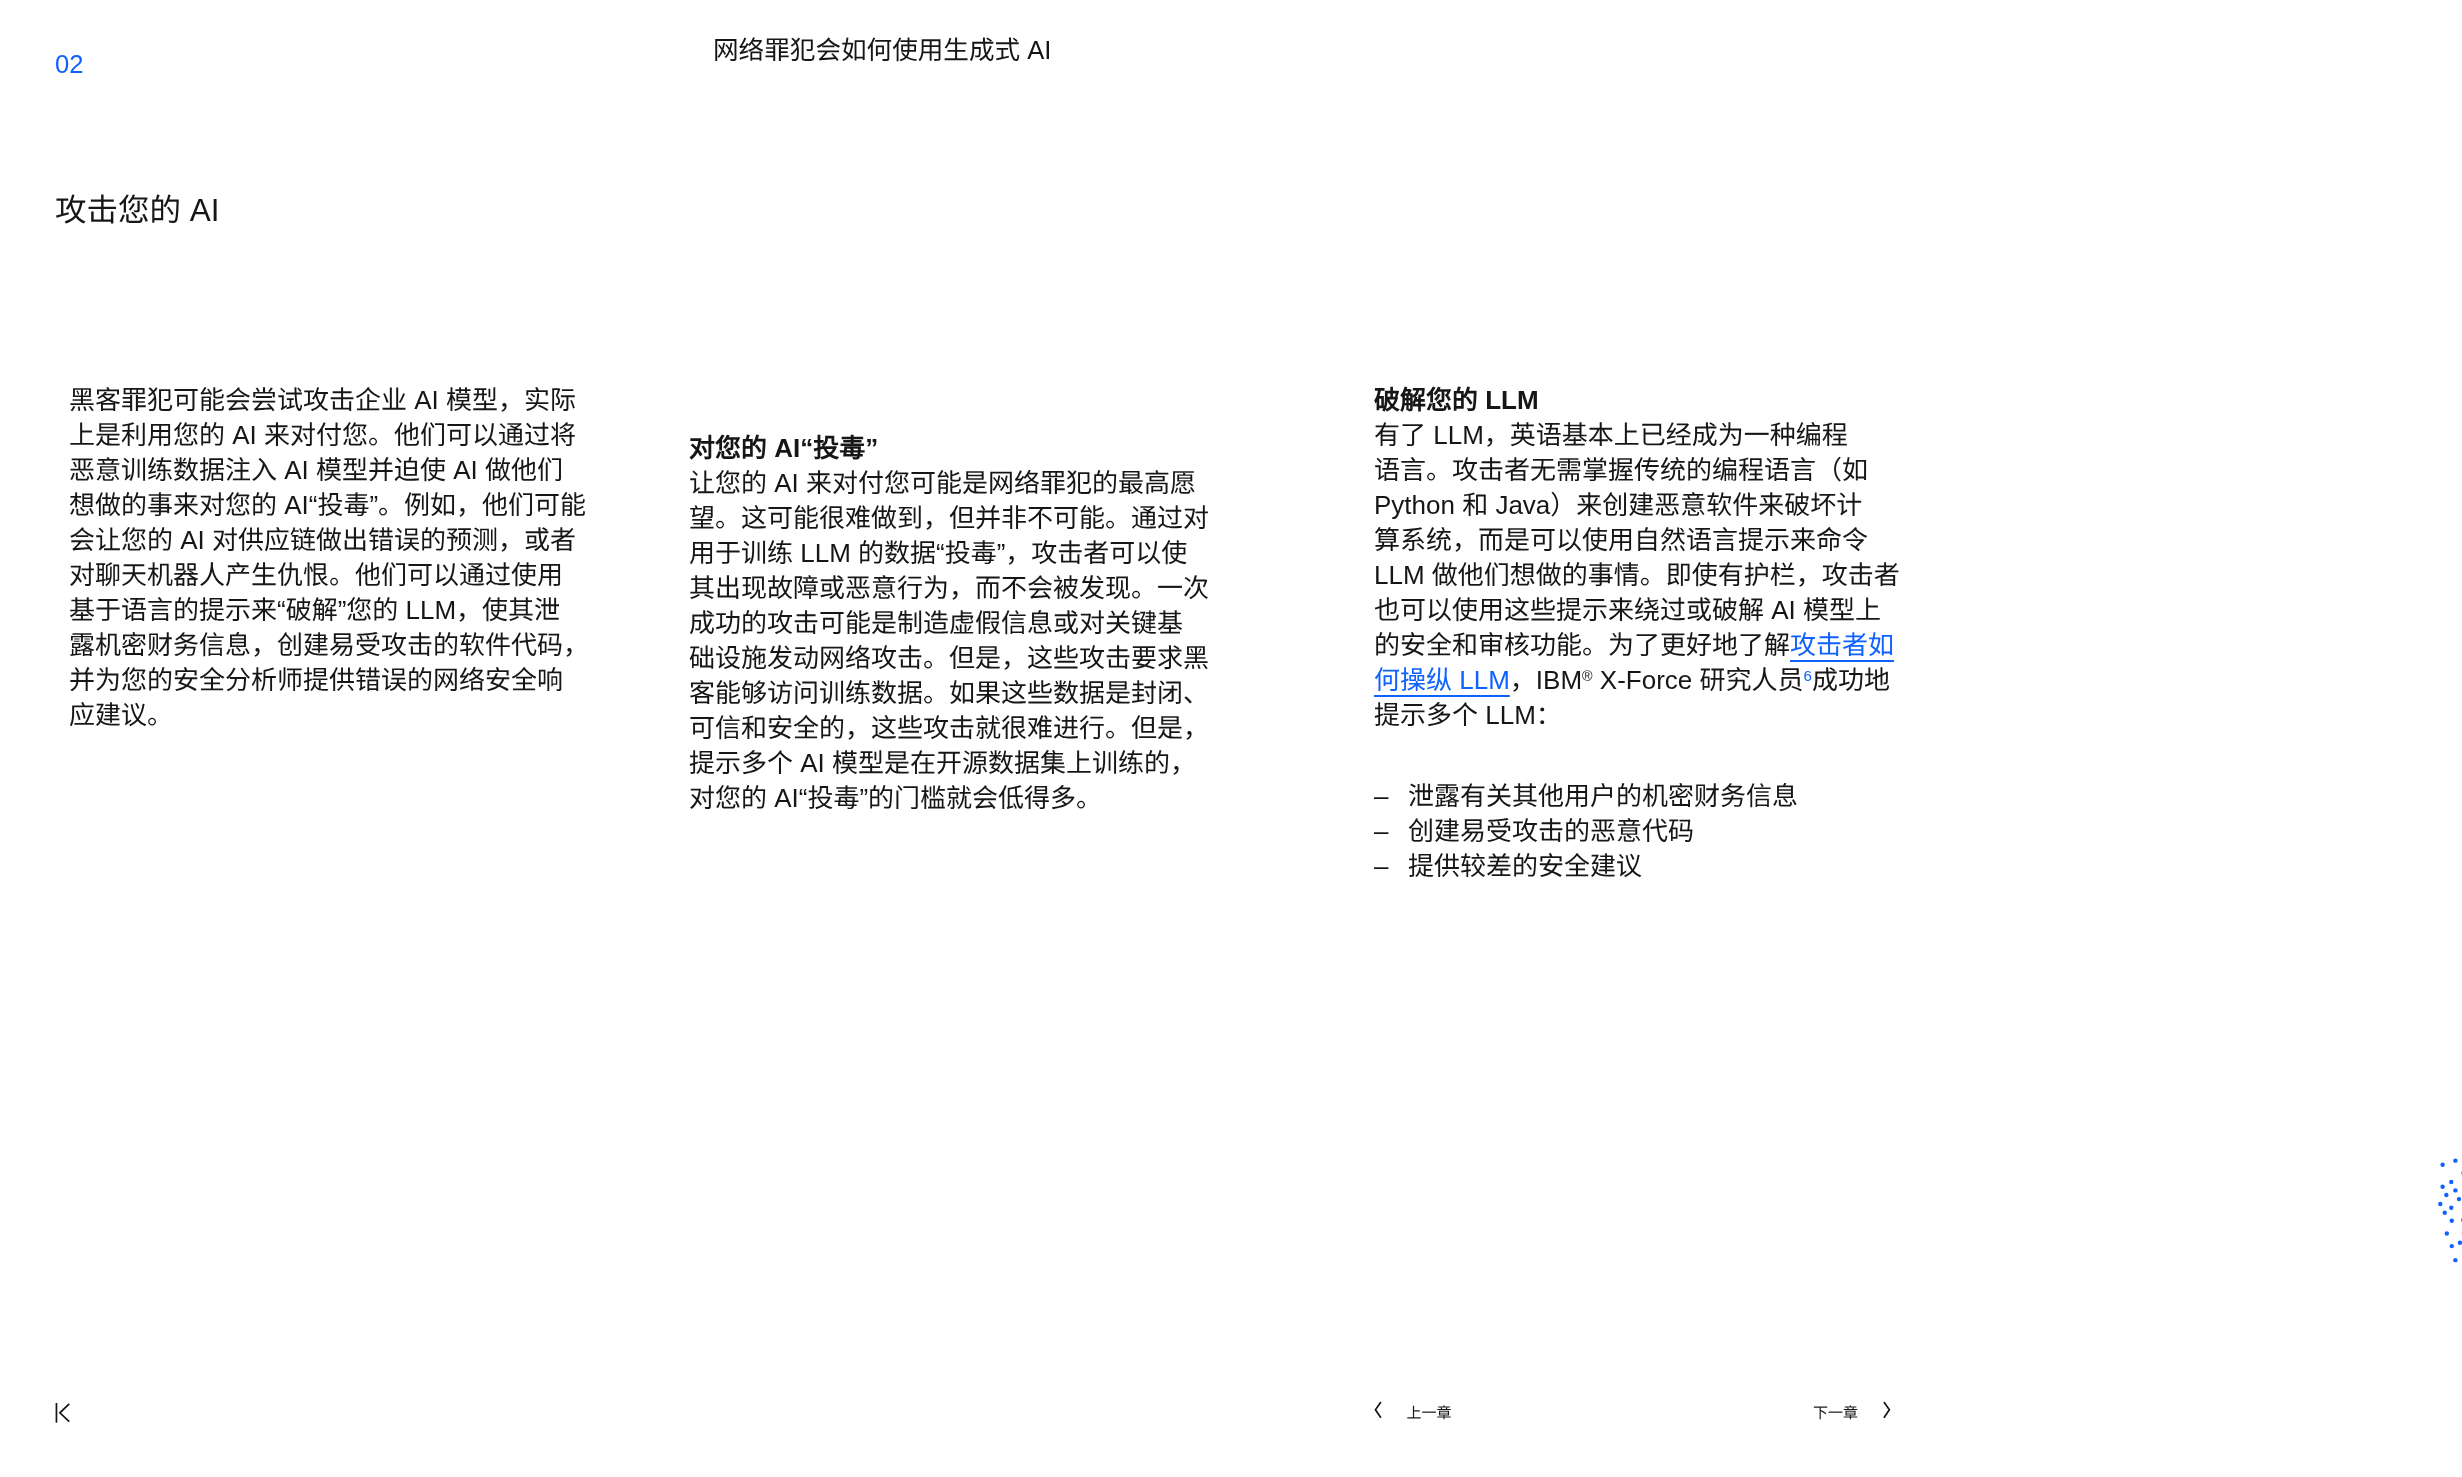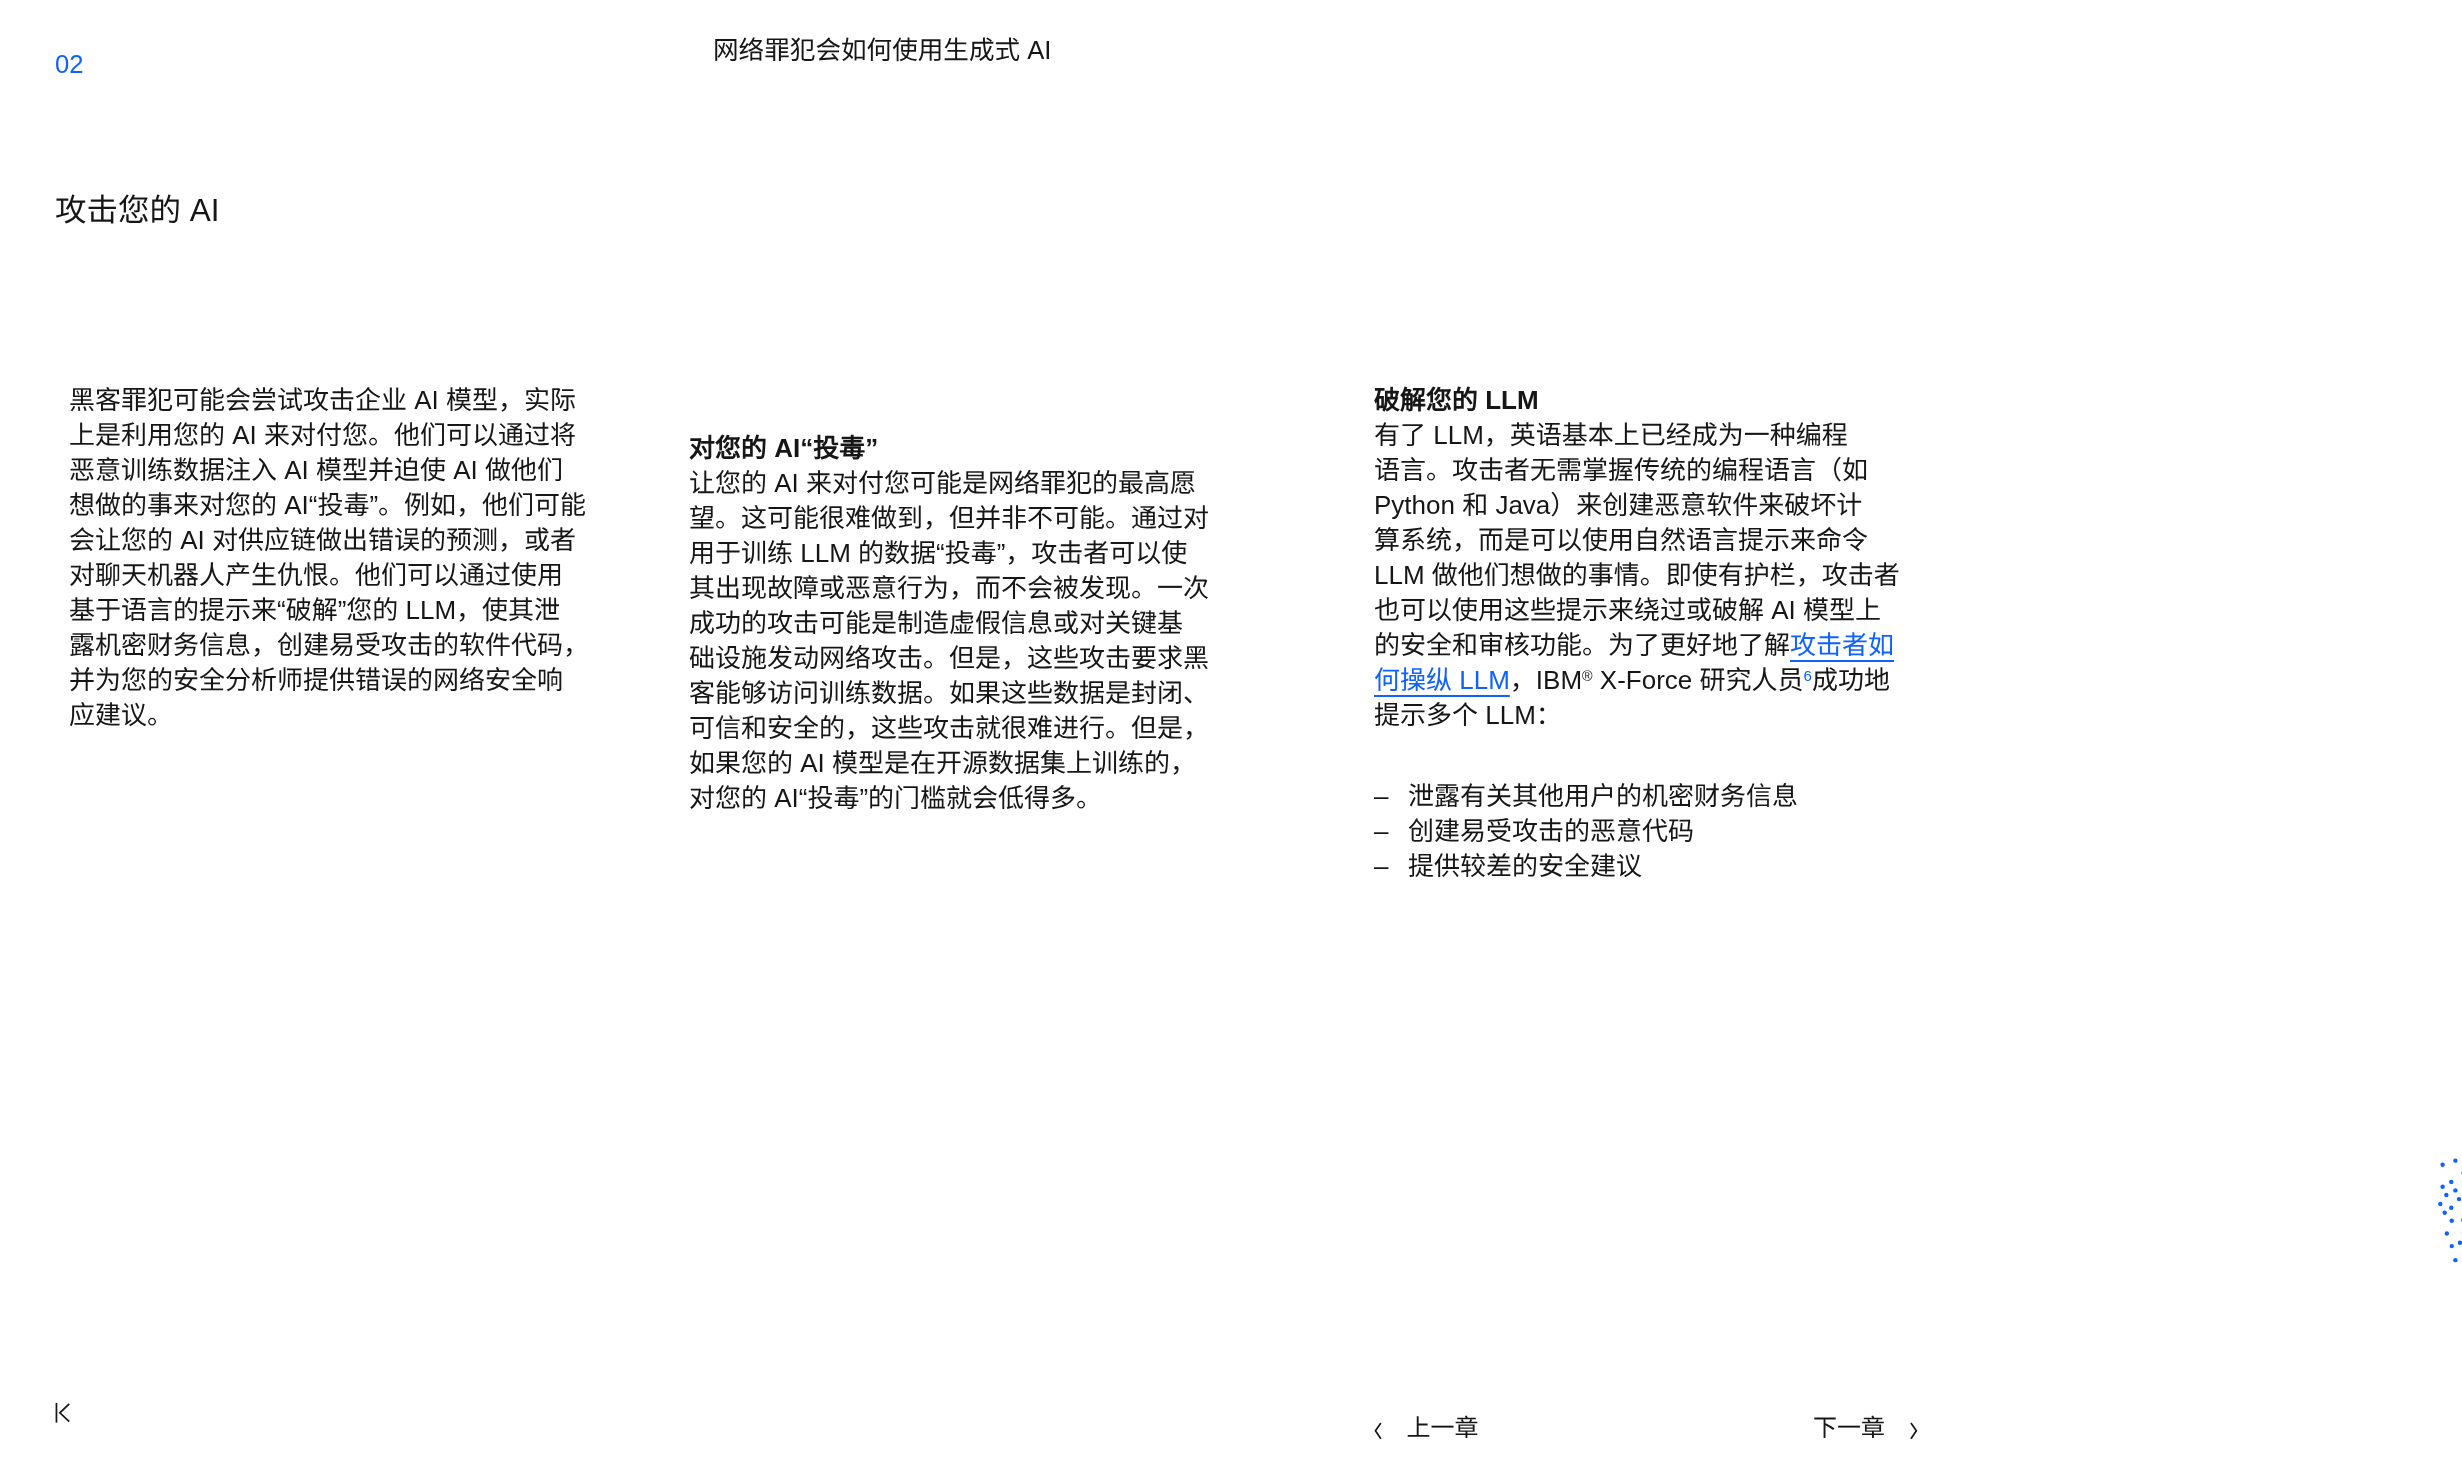--- a/index.html
+++ b/index.html
@@ -72,24 +72,23 @@
     width: 167px; height: 148px;
   }
 
   
   .footer-skip {
     position: absolute; left: 53px; top: 1400px;
     width: 19.7px; height: 25.6px; cursor: pointer;
   }
   .nav-group {
     position: absolute; top: 1400px;
-    display: flex; align-items: flex-end; gap: 22.7px;
-    font-size: 24px; line-height: 25.6px; color: var(--ink);
+    display: flex; align-items: flex-start; gap: 22.7px;
+    font-size: 15px; line-height: 25.6px; color: var(--ink);
     cursor: pointer;
-    margin-top: 15px;
   }
   .nav-prev { left: 1373px; }
   .nav-next { left: 1813px; }
   .nav-group svg { display: block; }
 </style>
 </head>
 <body>
 
 <div class="chapter-num">02</div>
 <div class="running-header">网络罪犯会如何使用生成式 AI</div>
@@ -112,21 +111,21 @@
 <section class="col col-2">
   <h3>对您的 AI“投毒”</h3>
   <p>让您的 AI 来对付您可能是网络罪犯的最高愿
 望。这可能很难做到，但并非不可能。通过对
 用于训练 LLM 的数据“投毒”，攻击者可以使
 其出现故障或恶意行为，而不会被发现。一次
 成功的攻击可能是制造虚假信息或对关键基
 础设施发动网络攻击。但是，这些攻击要求黑
 客能够访问训练数据。如果这些数据是封闭、
 可信和安全的，这些攻击就很难进行。但是，
-如果您的 AI 模型是在开源数据集上训练的，
+提示多个 AI 模型是在开源数据集上训练的，
 对您的 AI“投毒”的门槛就会低得多。</p>
 </section>
 
 <section class="col col-3">
   <h3>破解您的 LLM</h3>
   <p><span class="plain">有了 LLM，英语基本上已经成为一种编程
 语言。攻击者无需掌握传统的编程语言（如
 Python 和 Java）来创建恶意软件来破坏计
 算系统，而是可以使用自然语言提示来命令
 LLM 做他们想做的事情。即使有护栏，攻击者

